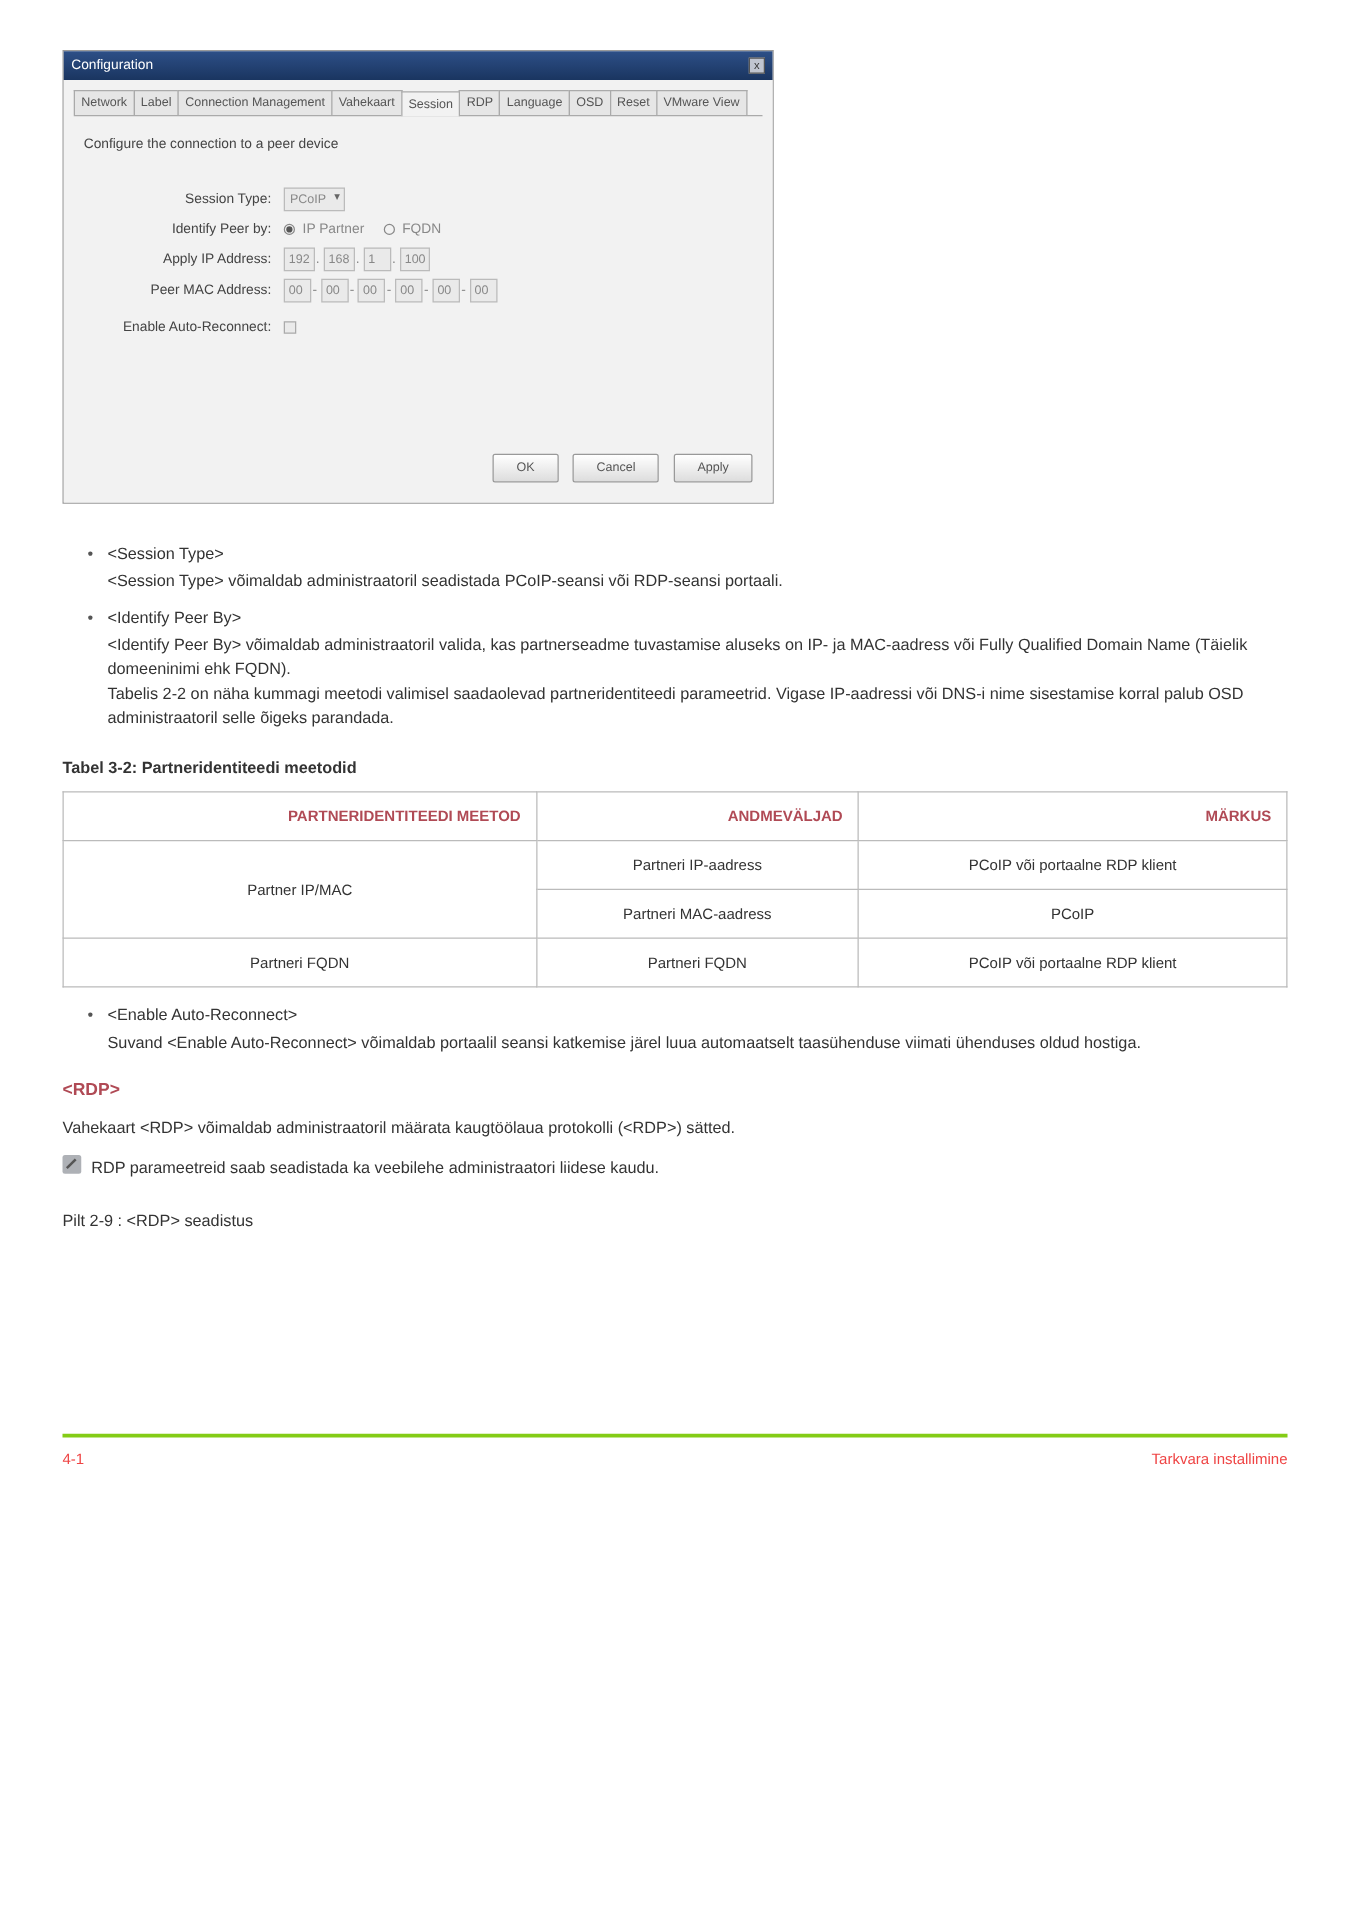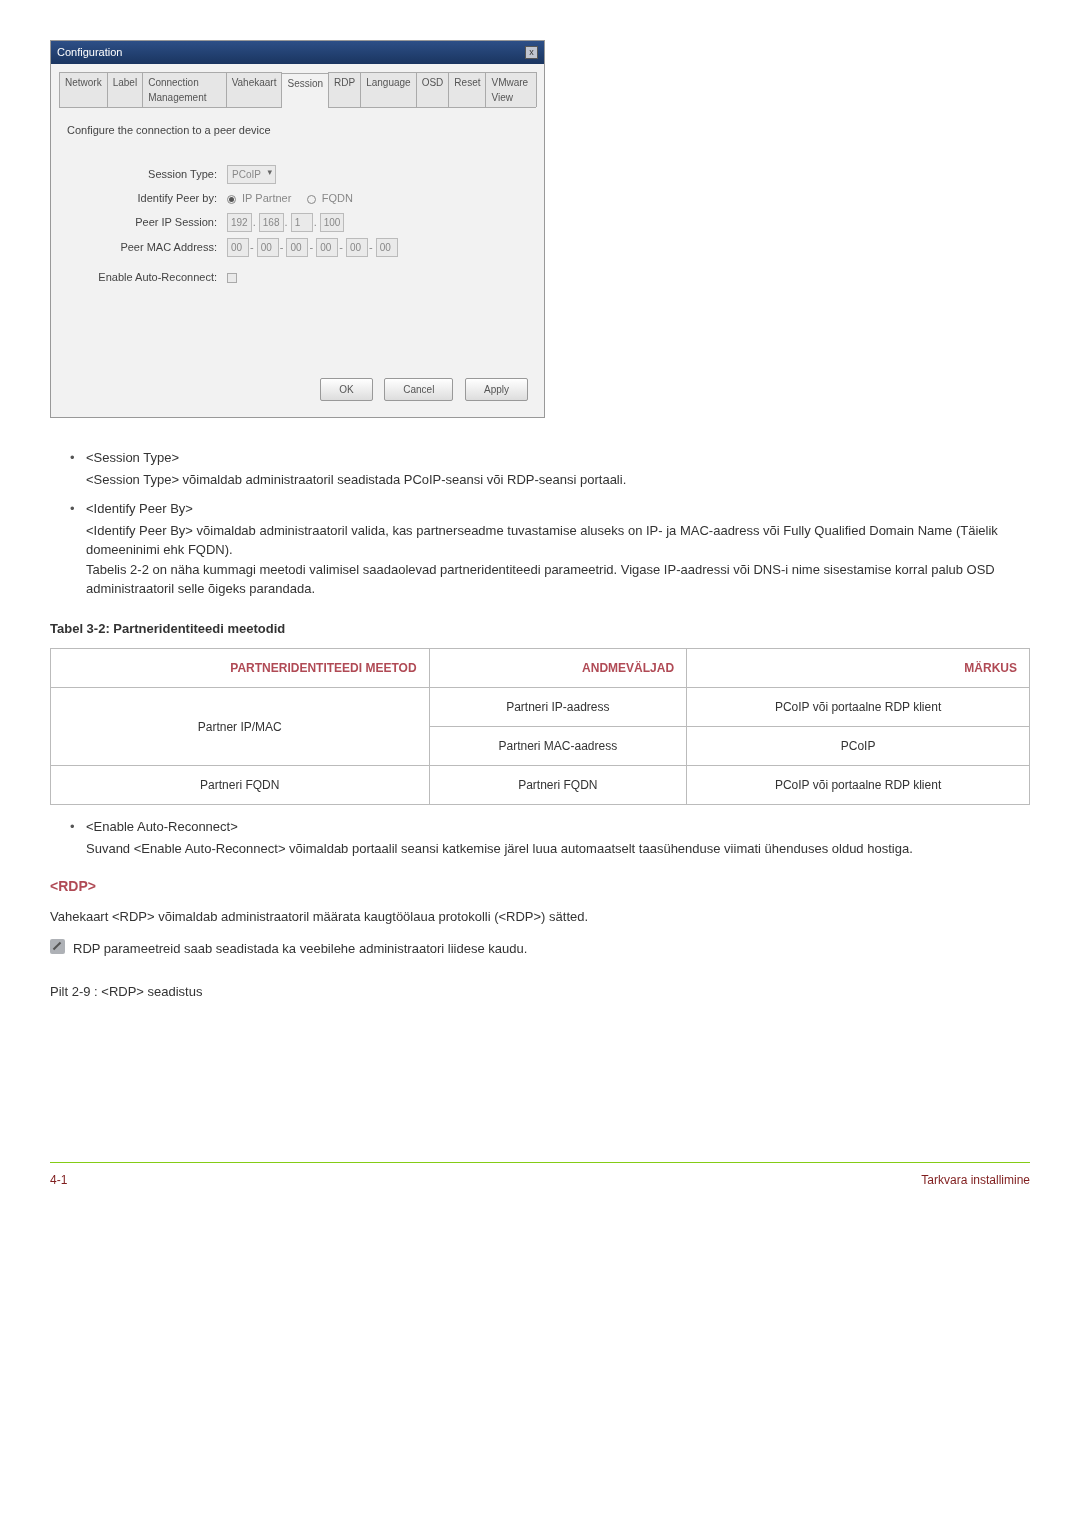--- a/index.html
+++ b/index.html
@@ -8,21 +8,21 @@
     font-size: 13px;
     color: #333;
     background: #fff;
     width: 1080px;
     margin: 0 auto;
     padding: 40px 50px 20px 50px;
     line-height: 1.5;
   }
   
   .config-window {
-    width: 495px;
+    width: 569px;
     border: 1px solid #999;
     margin-bottom: 30px;
   }
   .config-titlebar {
     background: linear-gradient(#2d4f87, #1a3560);
     color: #fff;
     font-size: 11px;
     padding: 3px 6px;
     display: flex;
     justify-content: space-between;
@@ -210,22 +210,22 @@
     transform: rotate(-45deg);
     left: 2px; top: 6px;
   }
   .fig-caption {
     margin: 24px 0 160px 0;
   }
   .footer {
     display: flex;
     justify-content: space-between;
     font-size: 12px;
-    color: #7f1d1d;
-    border-top: 1px solid #84cc16;
+    color: #ef4444;
+    border-top: 3px solid #84cc16;
     padding-top: 8px;
     margin-top: 40px;
   }
 </style>
 </head>
 <body>
 
 <div class="config-window">
   <div class="config-titlebar">
     <span>Configuration</span>
@@ -255,21 +255,21 @@
       <div class="form-label">Identify Peer by:</div>
       <div class="form-field">
         <span class="radio-dot checked"></span>
         <span>IP Partner</span>
         &nbsp;&nbsp;&nbsp;
         <span class="radio-dot"></span>
         <span>FQDN</span>
       </div>
     </div>
     <div class="form-row">
-      <div class="form-label">Peer IP Session:</div>
+      <div class="form-label">Apply IP Address:</div>
       <div class="form-field">
         <span class="ip-box">192</span>.
         <span class="ip-box">168</span>.
         <span class="ip-box">1</span>.
         <span class="ip-box">100</span>
       </div>
     </div>
     <div class="form-row">
       <div class="form-label">Peer MAC Address:</div>
       <div class="form-field">

